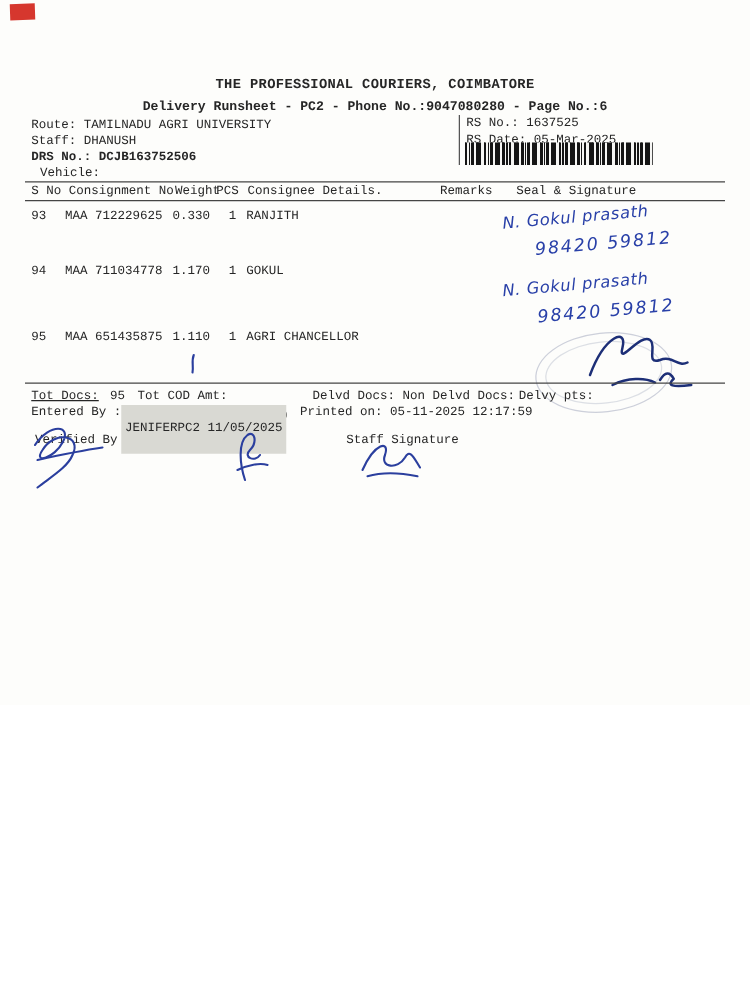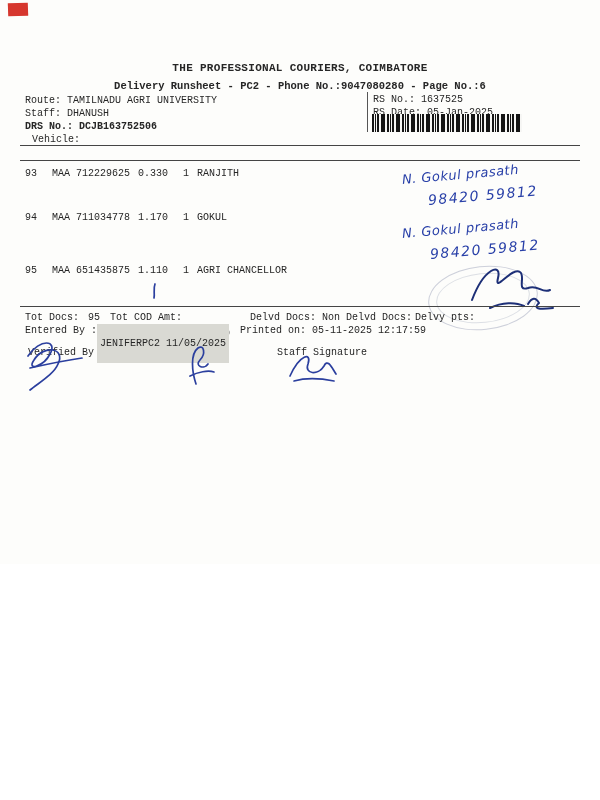--- a/index.html
+++ b/index.html
@@ -64,26 +64,35 @@
   <div class="abs center b" style="top:62px; font-size:11px; letter-spacing:0.3px;">THE PROFESSIONAL COURIERS, COIMBATORE</div>
   <div class="abs center b" style="top:80px; font-size:10.5px;">Delivery Runsheet - PC2 - Phone No.:9047080280 - Page No.:6</div>
 
   <div class="abs" style="left:25px; top:95px;"><span class="line-label">Route:</span><span>TAMILNADU AGRI UNIVERSITY</span></div>
   <div class="abs" style="left:25px; top:108px;"><span class="line-label">Staff:</span><span>DHANUSH</span></div>
   <div class="abs b" style="left:25px; top:121px;"><span class="line-label">DRS No.:</span><span>DCJB163752506</span></div>
   <div class="abs" style="left:32px; top:134px;"><span>Vehicle:</span></div>
 
   <div class="vline" style="left:367px; top:92px; height:40px;"></div>
   <div class="abs" style="left:373px; top:94px;"><span class="line-label">RS No.:</span><span>1637525</span></div>
-  <div class="abs" style="left:373px; top:107px;"><span class="line-label">RS Date:</span><span>05-Jan-2025</span></div>
+  <div class="abs" style="left:373px; top:107px;"><span class="line-label">RS Date:</span><span>05-Mar-2025</span></div>
   <div class="barcode"></div>
 
   <div class="rule" style="top:145px;"></div>
   <div class="rule" style="top:160px;"></div>
 
+  <div class="thead" style="top:148px;">
+    <span class="cell" style="left:25px;">S No</span>
+    <span class="cell" style="left:55px;">Consignment No</span>
+    <span class="cell" style="left:140px;">Weight</span>
+    <span class="cell" style="left:173px;">PCS</span>
+    <span class="cell" style="left:198px;">Consignee Details.</span>
+    <span class="cell" style="left:352px;">Remarks</span>
+    <span class="cell" style="left:413px;">Seal &amp; Signature</span>
+  </div>
 
   <div class="trow" style="top:168px;">
     <span class="cell" style="left:25px;text-align:center;">93</span>
     <span class="cell" style="left:52px;">MAA 712229625</span>
     <span class="cell" style="left:138px;">0.330</span>
     <span class="cell" style="left:183px;">1</span>
     <span class="cell" style="left:197px;">RANJITH</span>
   </div>
   <div class="handnote l1" style="left:402px; top:172px;">N. Gokul prasath</div>
   <div class="handnote l2" style="left:428px; top:192px;">98420 59812</div>
@@ -115,21 +124,21 @@
     </div>
   <svg class="sig dark" style="left:462px; top:258px;" width="100" height="62" viewBox="0 0 100 62">
     <path d="M10 42 C 22 10, 40 4, 36 20 C 32 36, 50 8, 58 14 C 64 18, 54 34, 66 30 C 76 26, 80 36, 88 32"></path>
     <path d="M66 46 q 6 -10 11 -1 q -9 8 14 5"></path>
     <path d="M28 50 C 40 44, 54 44, 62 48"></path>
   </svg>
 
   <div class="rule" style="top:306px;"></div>
 
   <div class="trow" style="top:312px;">
-    <span class="cell" style="left:25px;">Tot Docs:</span>
+    <span class="cell" style="left:25px;text-decoration:underline;">Tot Docs:</span>
     <span class="cell" style="left:88px;">95</span>
     <span class="cell" style="left:110px;">Tot COD Amt:</span>
     <span class="cell" style="left:206px;margin-top:16px;">0.00</span>
     <span class="cell" style="left:250px;text-align:right;">Delvd Docs:</span>
     <span class="cell" style="left:322px;">Non Delvd Docs:</span>
     <span class="cell" style="left:415px;">Delvy pts:</span>
   </div>
 
   <div class="trow" style="top:325px;">
     <span class="cell" style="left:25px;">Entered By :</span>

